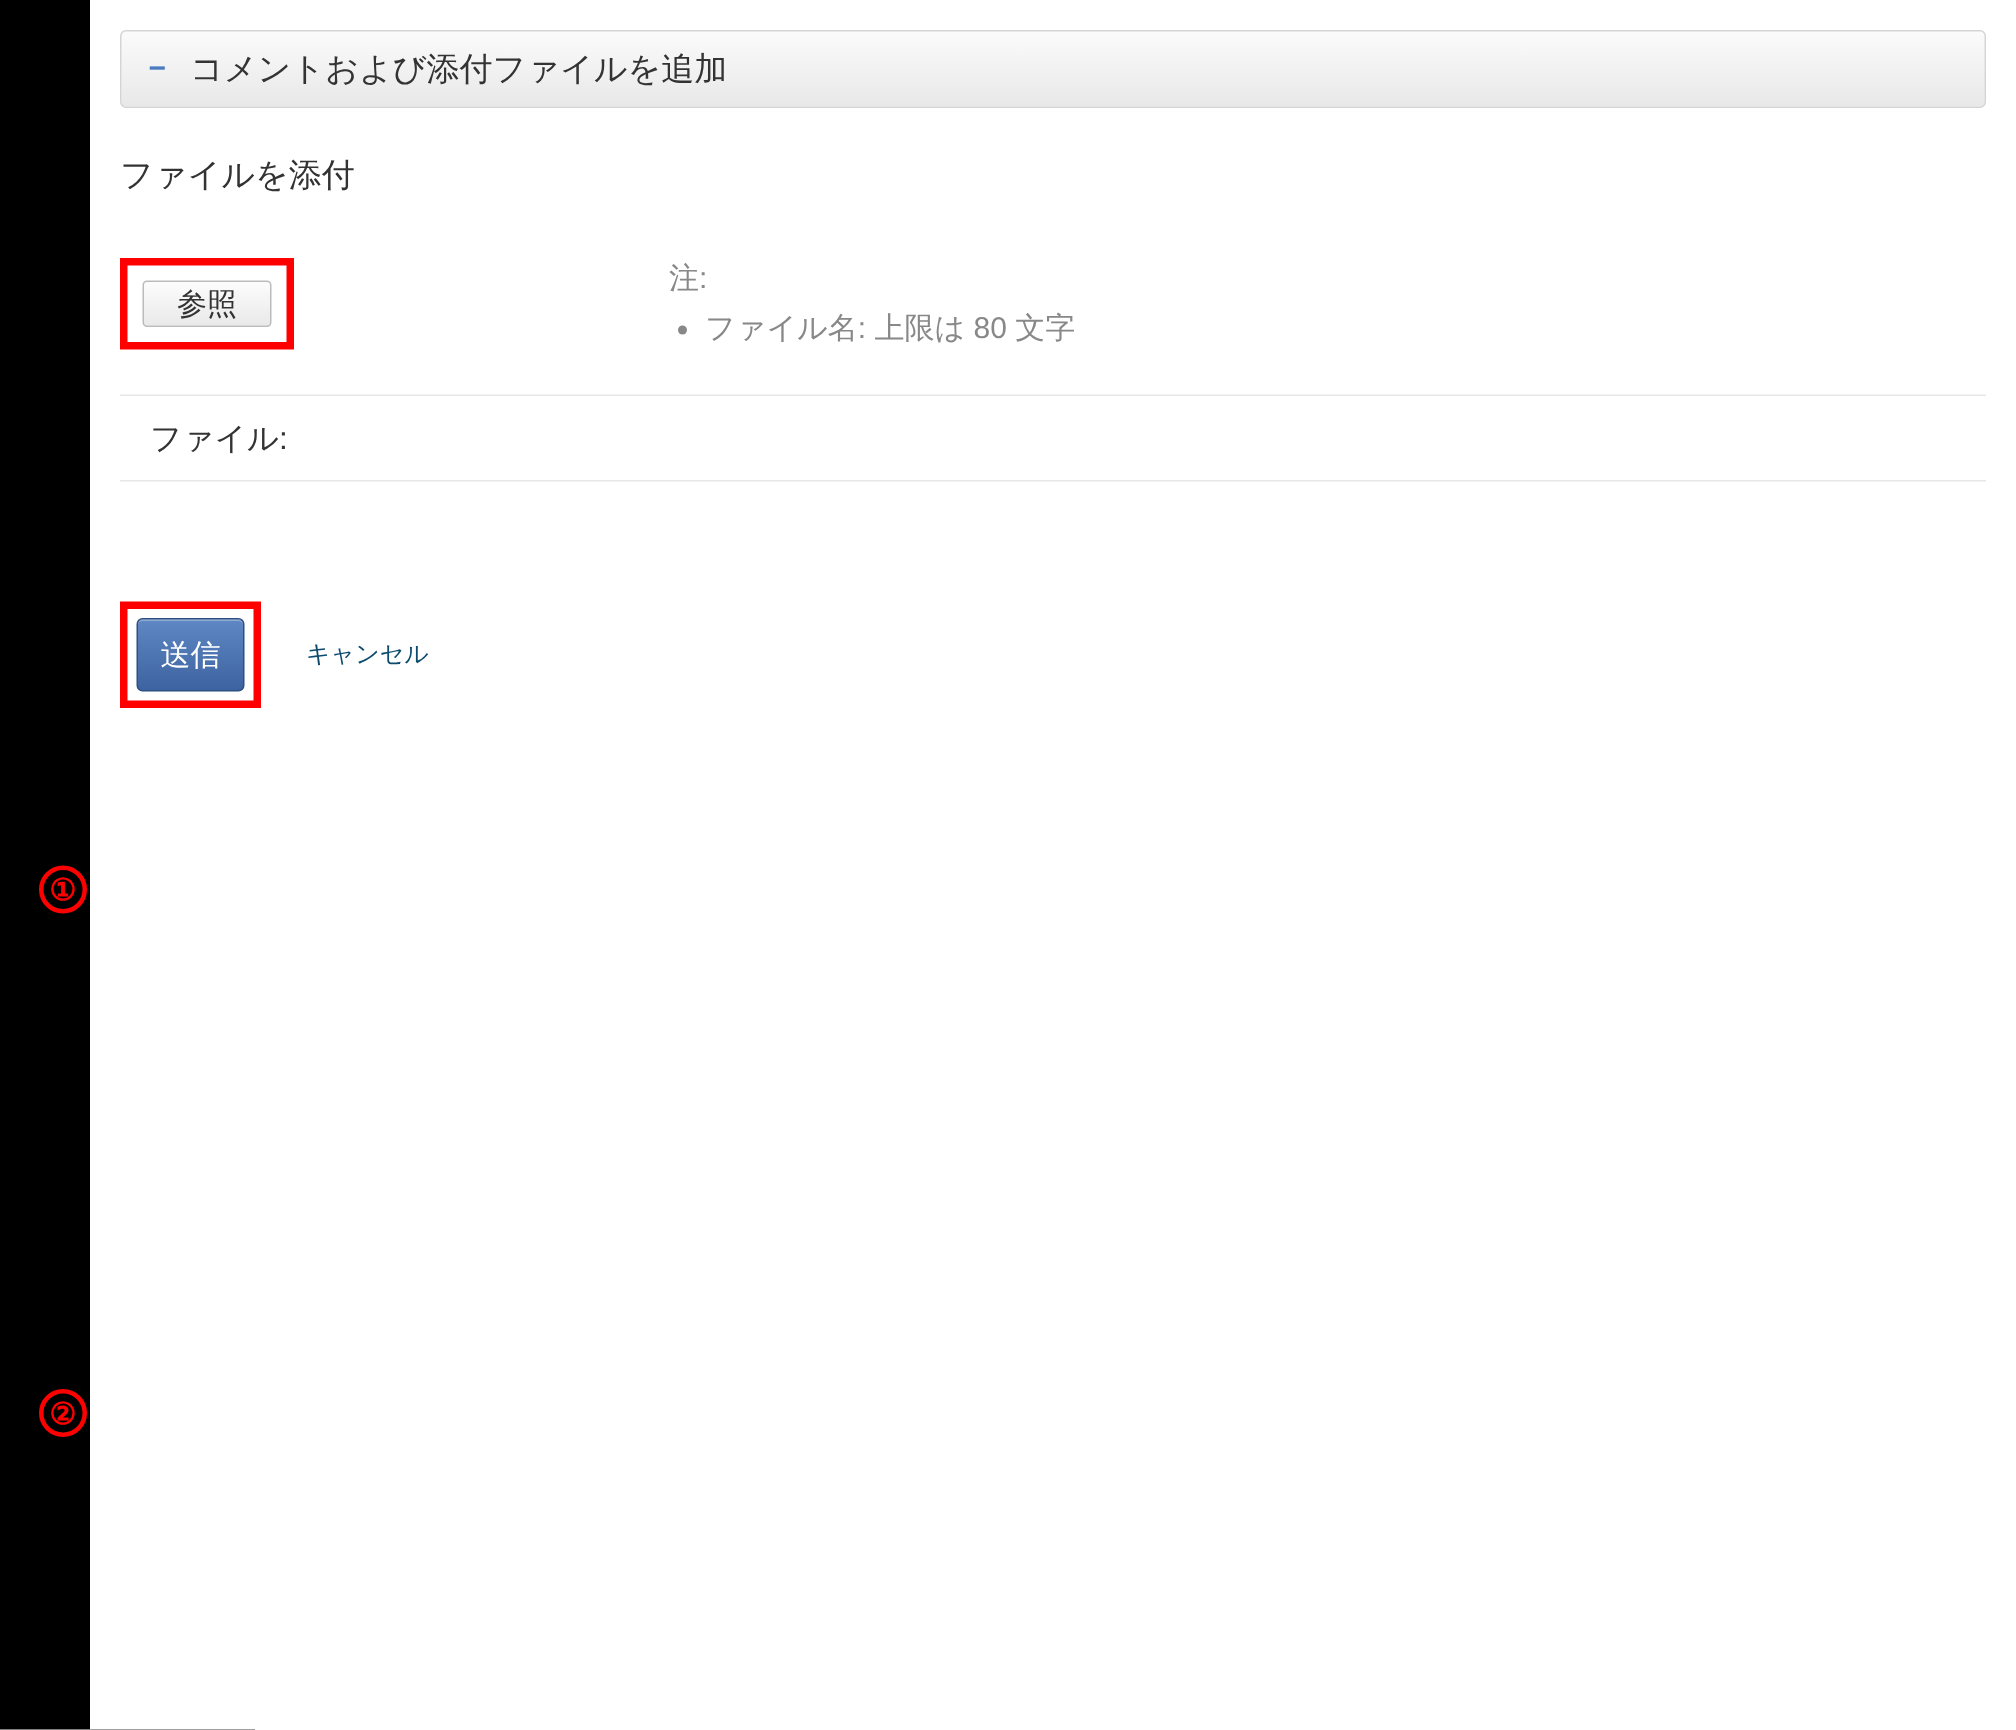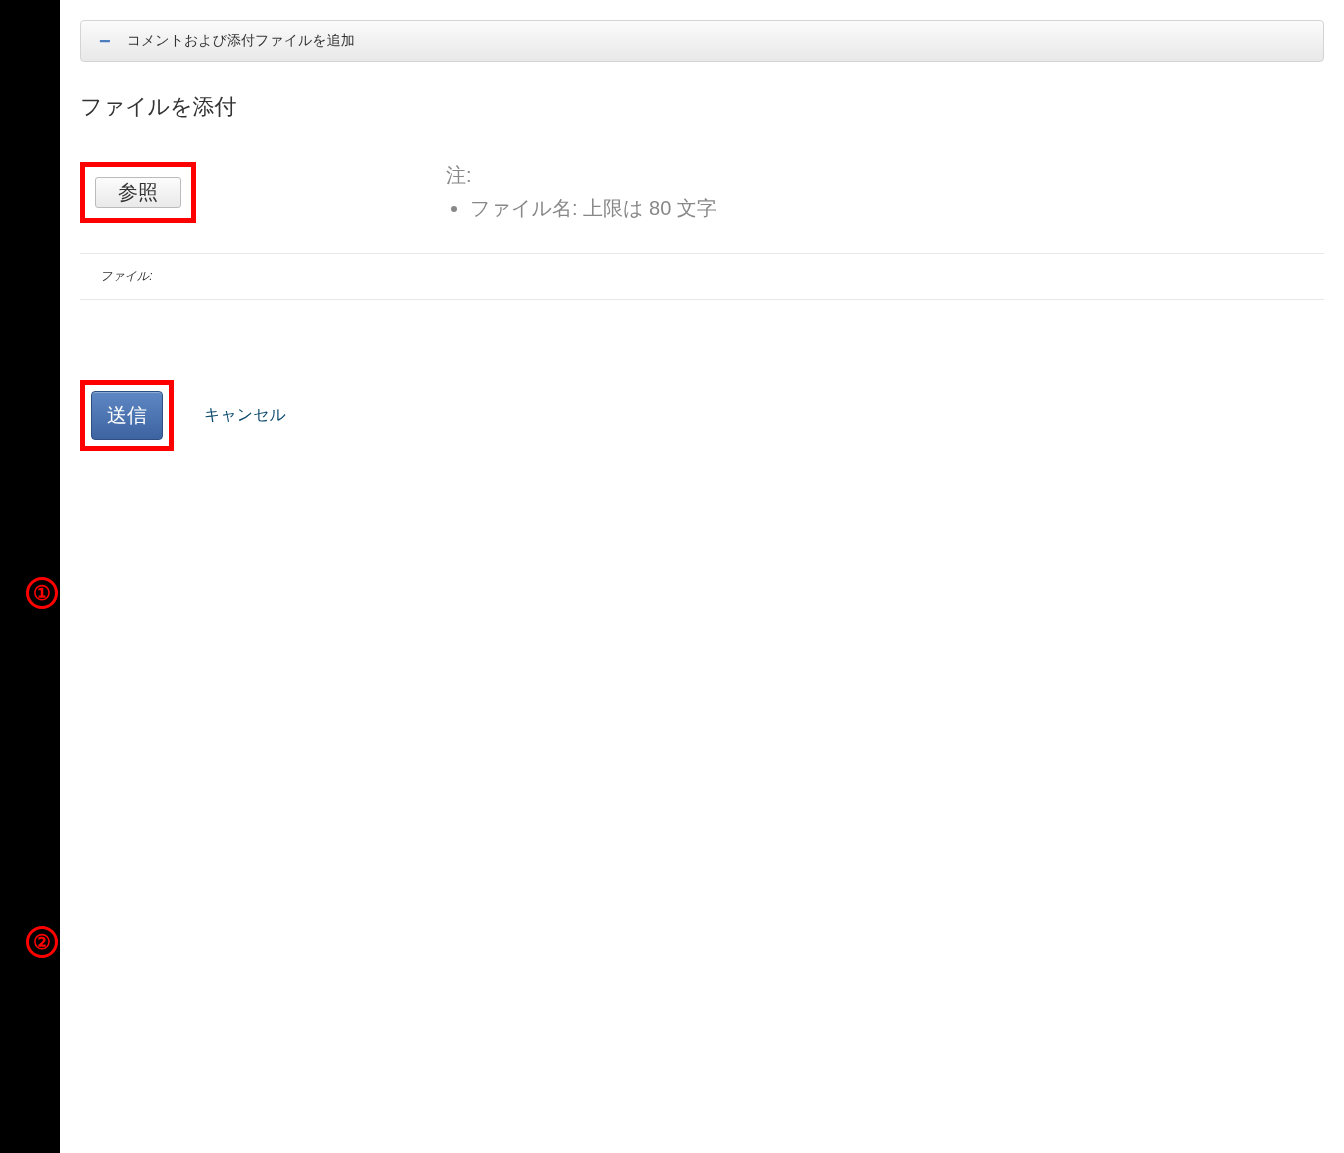--- a/index.html
+++ b/index.html
@@ -33,21 +33,21 @@
       margin-bottom: 30px;
     }
     .collapse-icon {
       color: #4a7bbf;
       font-weight: bold;
       font-size: 20px;
       margin-right: 16px;
       line-height: 1;
     }
     .section-title {
-      font-size: 14px;
+      font-size: 22px;
       color: #333;
       font-weight: normal;
       font-family: Liberation Mono, monospace;
     }
     .required-marker {
       color: #d9534f;
       font-size: 18px;
       margin-right: 2px;
     }
     .field-label {
@@ -104,24 +104,23 @@
     }
     .note-list {
       list-style: disc;
       margin-left: 24px;
     }
     .file-table-header {
       display: flex;
       border-top: 1px solid #e8e8e8;
       border-bottom: 1px solid #e8e8e8;
       padding: 14px 20px;
-      font-size: 12px;
+      font-size: 21px;
       color: #333;
       margin-top: 10px;
-      font-style: italic;
     }
     .col-file {
       flex: 0 0 585px;
     }
     .col-size {
       flex: 1;
     }
     .no-file-text {
       font-size: 20px;
       color: #333;

